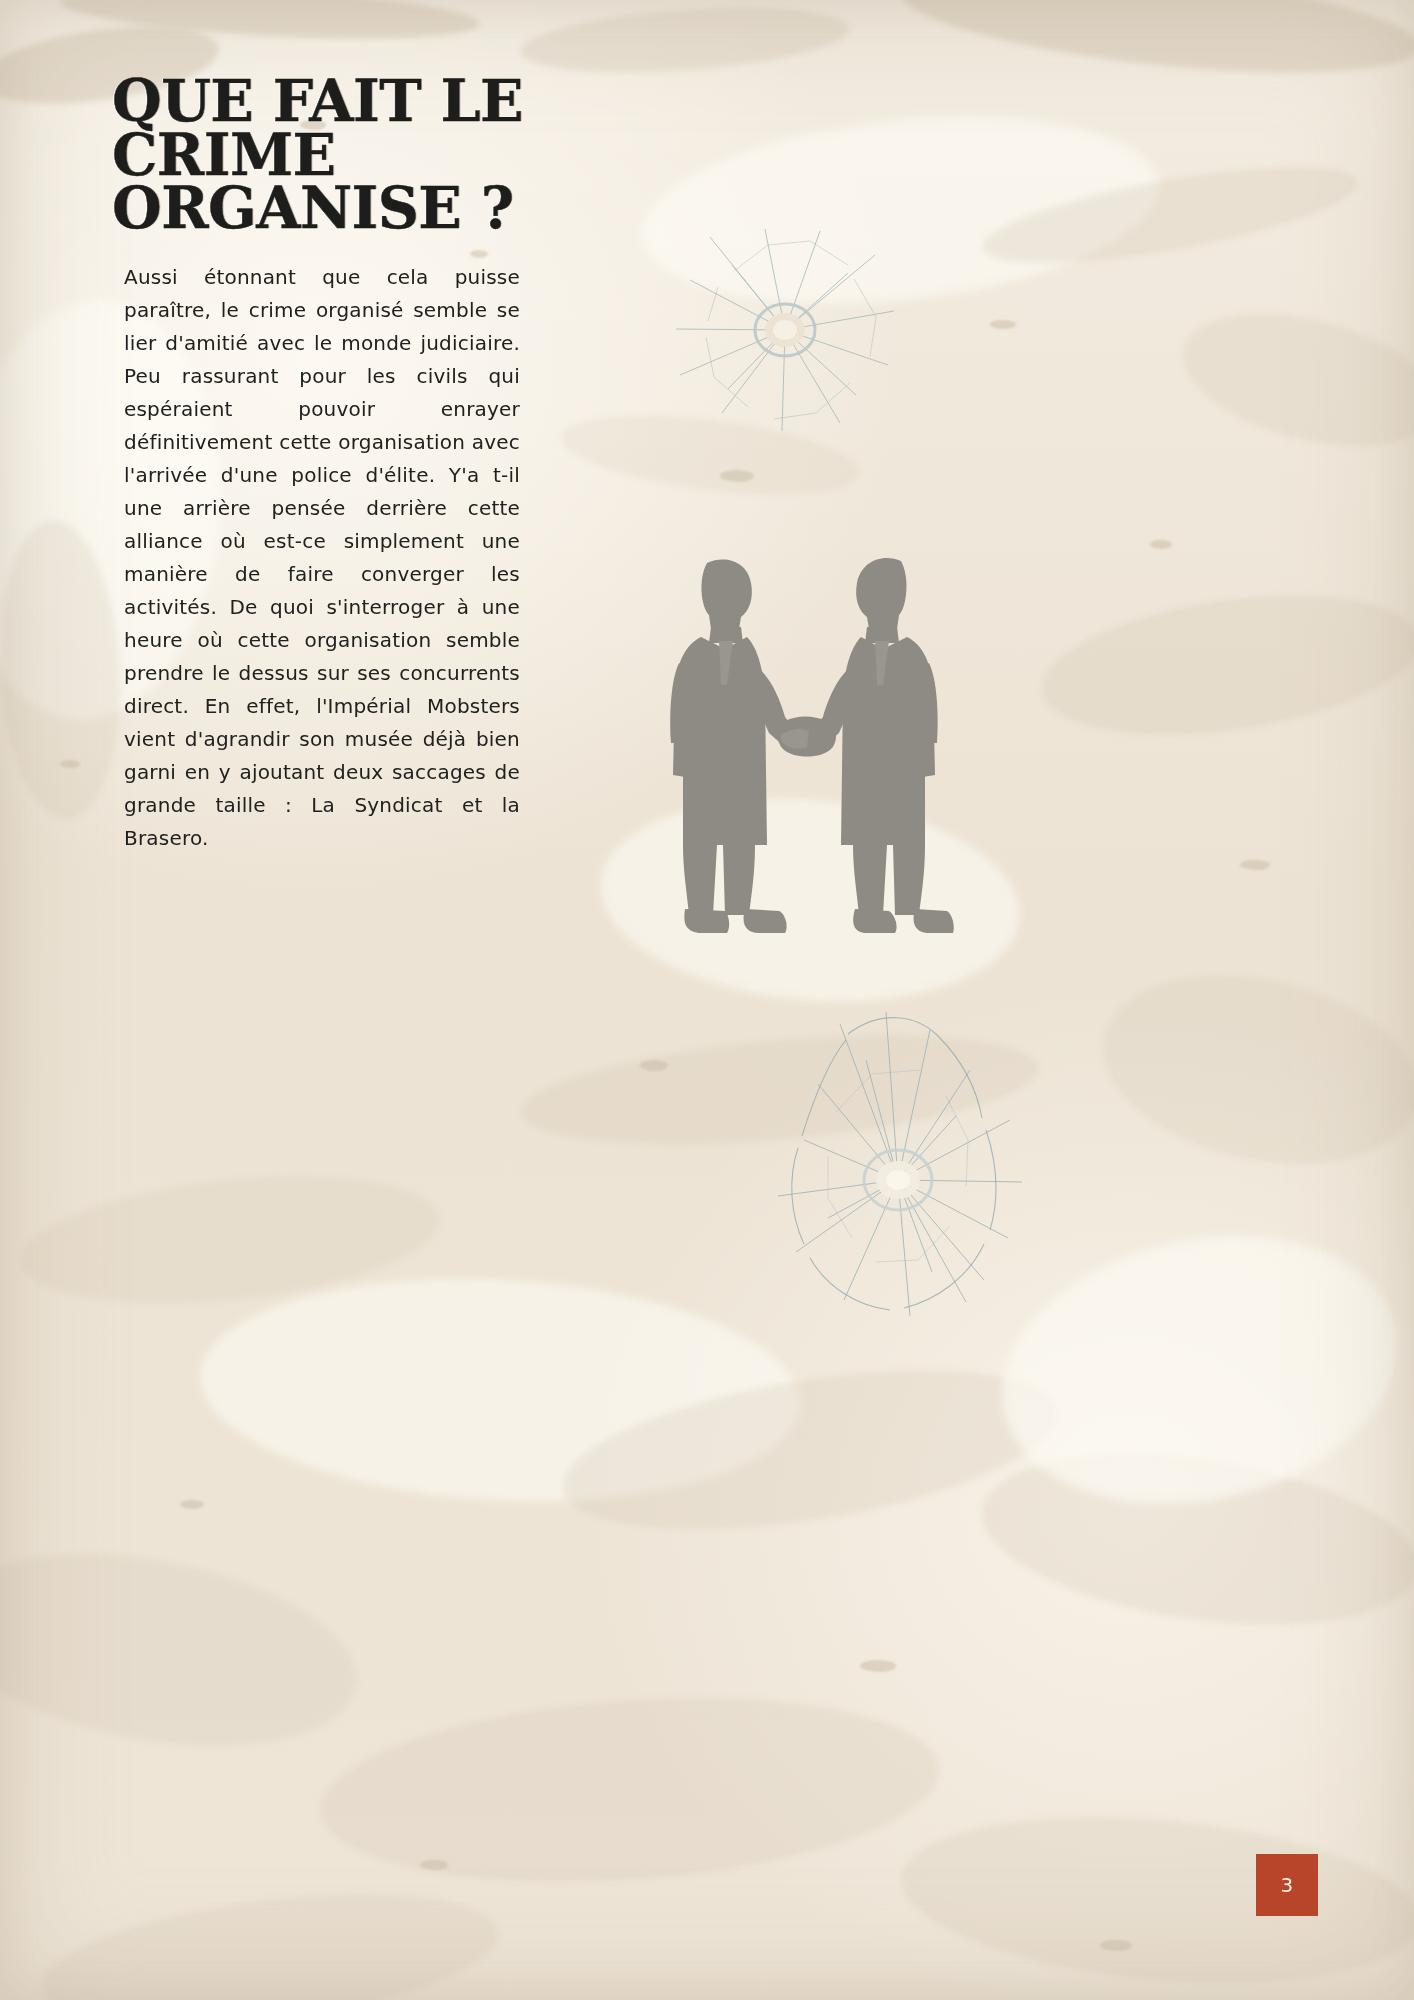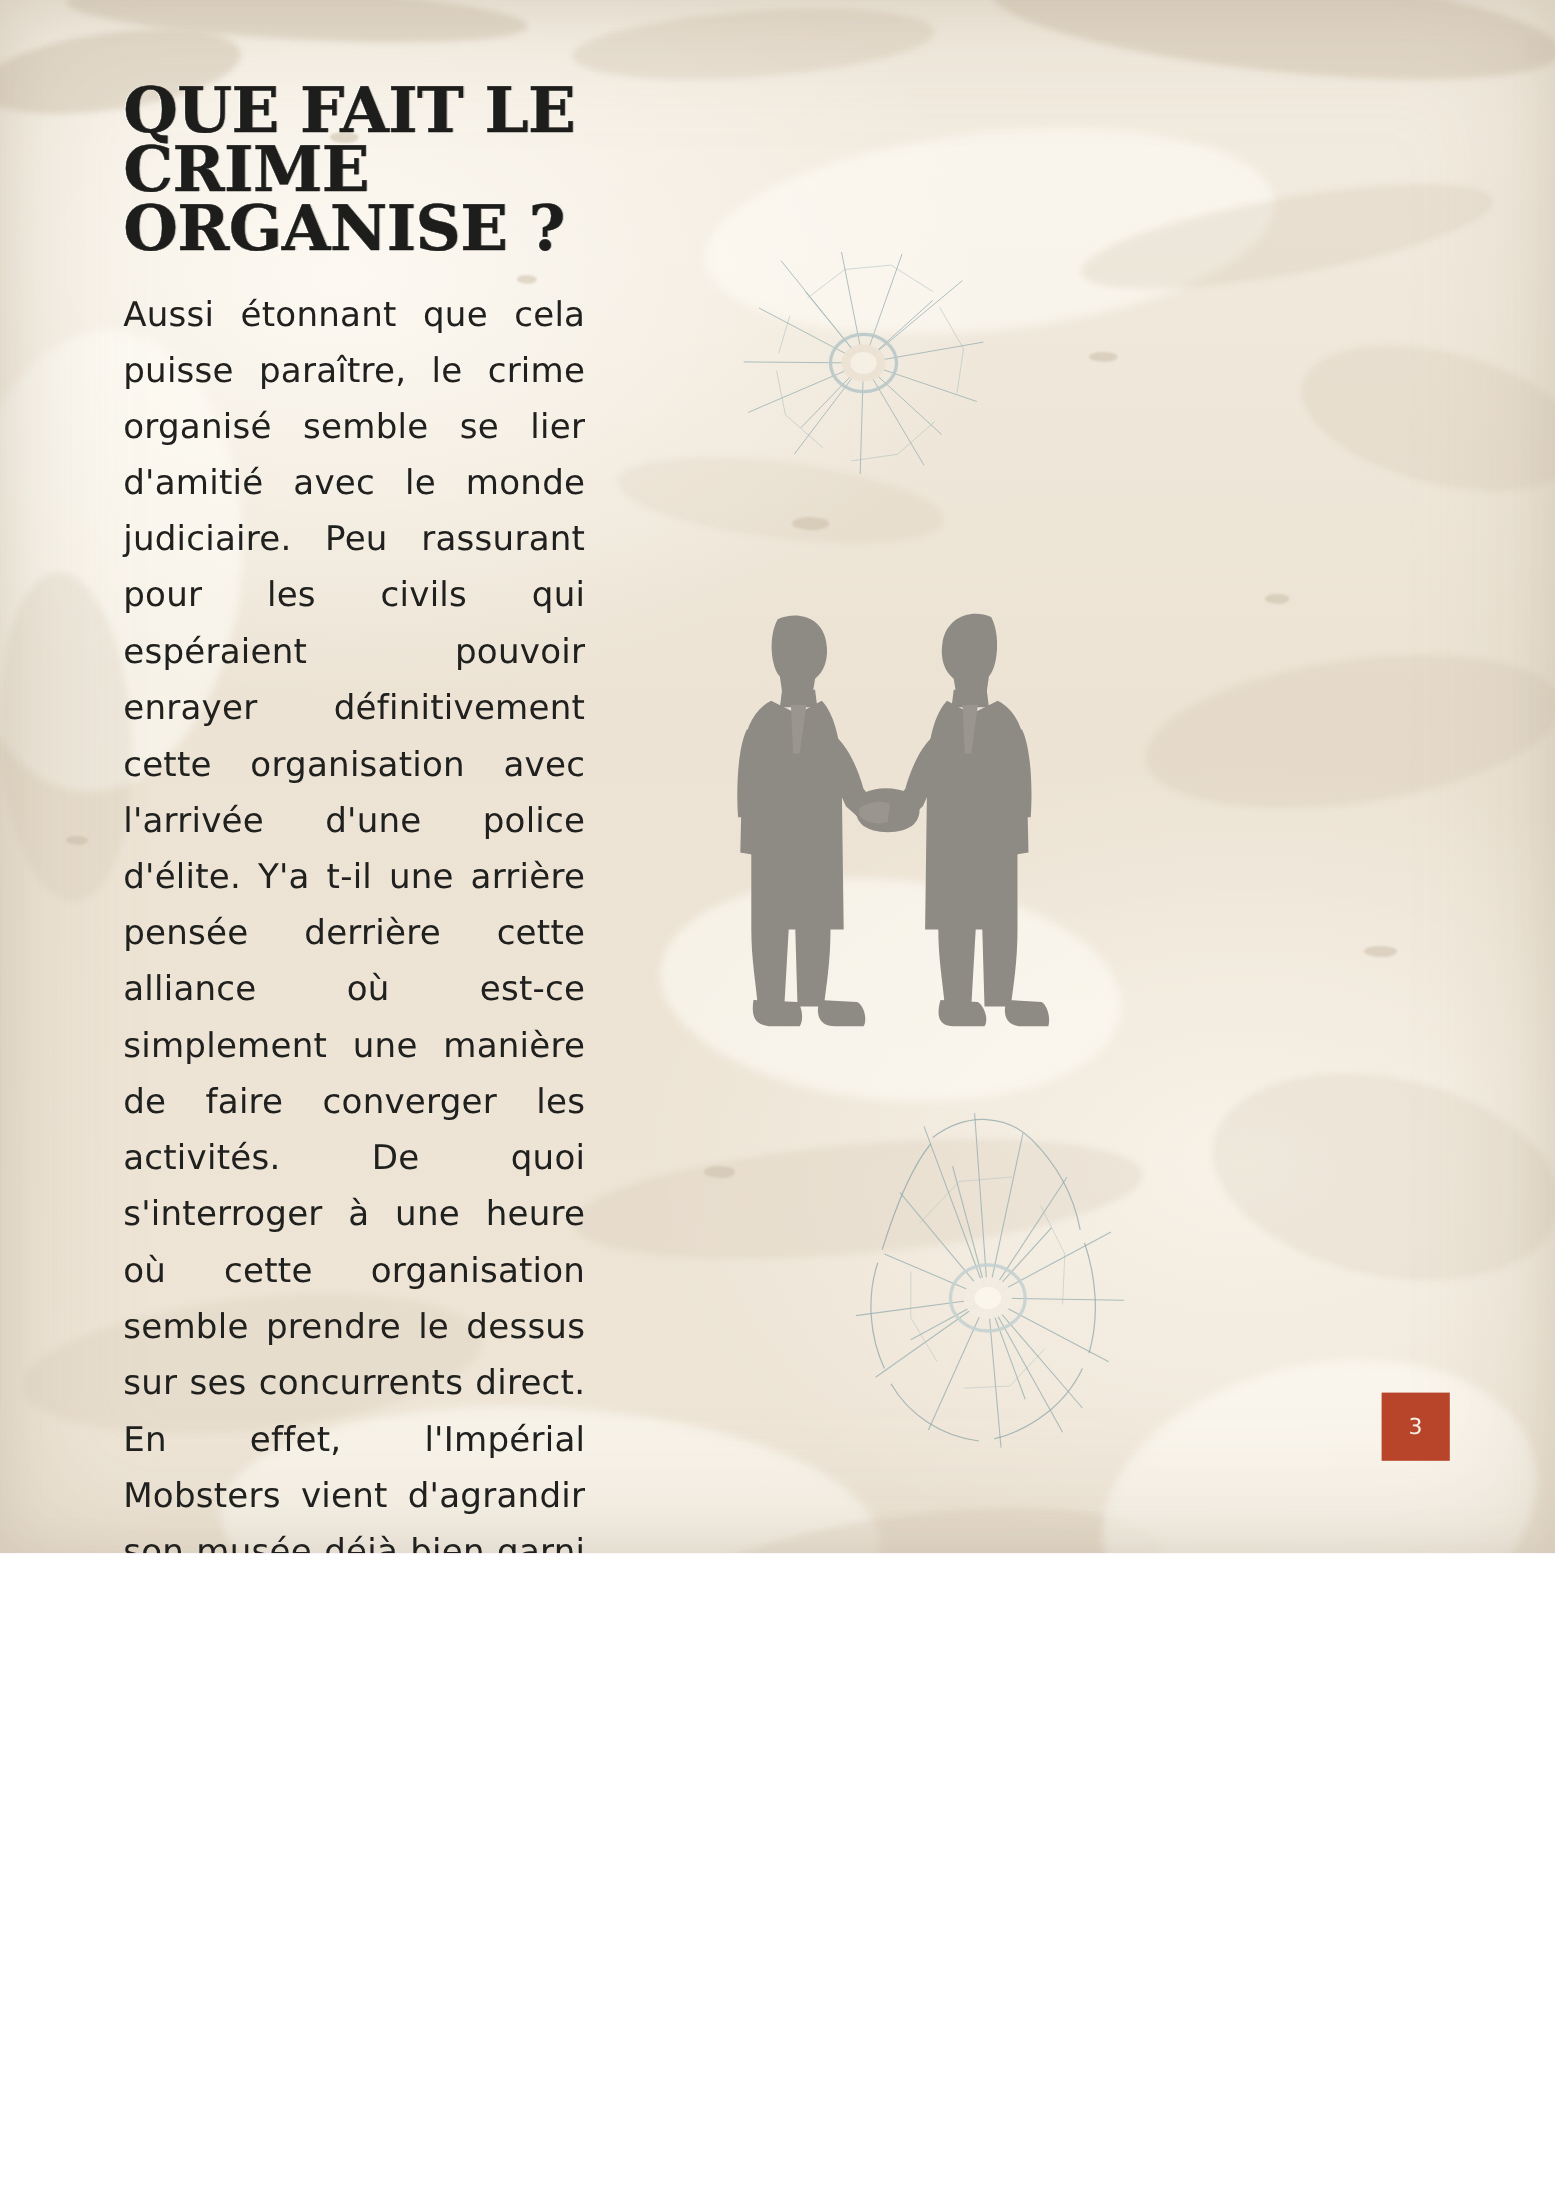--- a/index.html
+++ b/index.html
@@ -3,21 +3,21 @@
 <meta charset="utf-8">
 <style>
   html, body {
     margin: 0;
     padding: 0;
     background: #ffffff;
   }
   .page {
     position: relative;
     width: 1414px;
-    height: 1412px;
+    height: 2000px;
     overflow: hidden;
     background: #d946ef;
     font-family: "Liberation Sans", sans-serif;
   }
 
   
   .paper-base {
     position: absolute;
     inset: 0;
     background:
@@ -75,26 +75,26 @@
     margin: 0 0 26px 0;
     text-transform: uppercase;
     -webkit-text-stroke: 0.4px #1d1d1b;
     text-shadow:
       1.2px 0 0 rgba(29,29,27,0.22),
       -1.2px 0 0 rgba(255,255,255,0.55);
     white-space: pre-line;
   }
   .body-text {
     font-family: "DejaVu Sans", sans-serif;
-    font-size: 31px;
+    font-size: 20px;
     line-height: 1.65;
     color: #20211f;
     text-align: justify;
     text-justify: inter-word;
-    margin: 0;
+    margin: 12px;
     letter-spacing: 0.2px;
   }
 
   
   .handshake {
     position: absolute;
     left: 655px;
     top: 545px;
     width: 300px;
     height: 410px;

